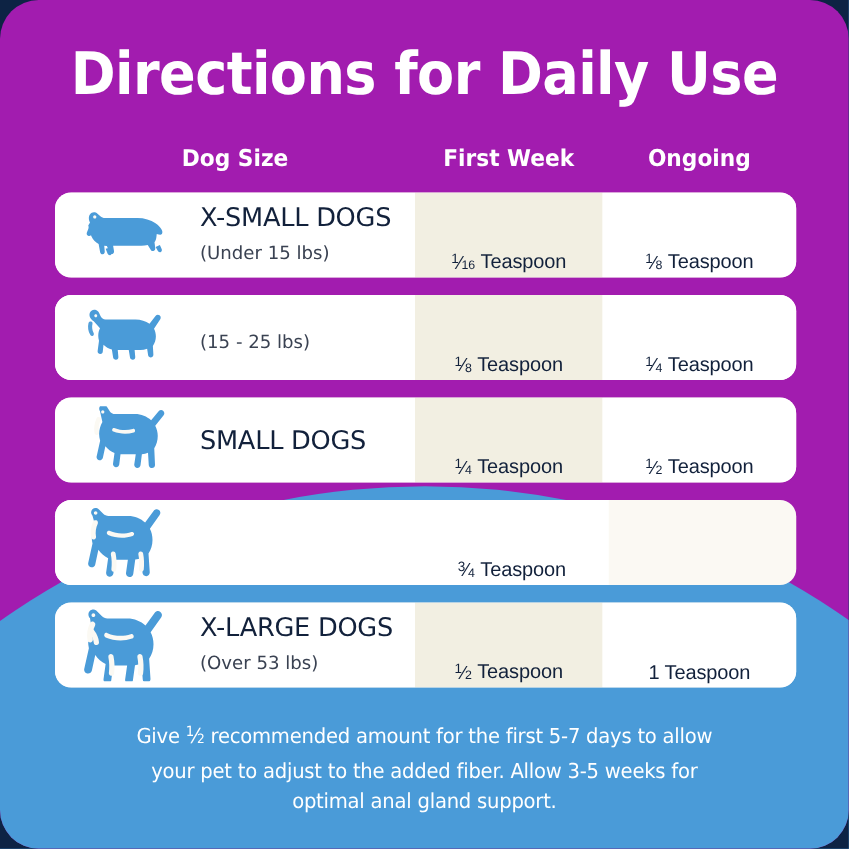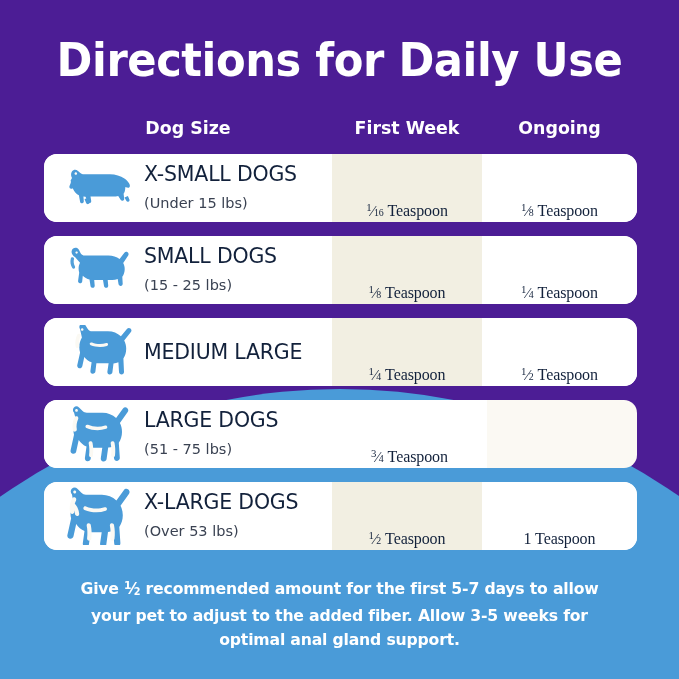--- a/index.html
+++ b/index.html
@@ -14,21 +14,22 @@
     background: #0d2344;
     font-family: "Liberation Sans", sans-serif;
     position: relative;
   }
 
   #stage {
     position: relative;
     width: 679px;
     height: 679px;
     overflow: hidden;
-    background: #4c1d95;
+    background: #a21caf;
+    border-radius: 31px;
   }
 
   
   .blue-disc {
     position: absolute;
     left: 50%;
     top: 389px;
     width: 1180px;
     height: 1180px;
     margin-left: -590px;
@@ -97,20 +98,21 @@
     display: flex;
     align-items: stretch;
   }
 
   .cell-size {
     width: 288px;
     display: flex;
     align-items: center;
     padding-left: 16px;
     background: #ffffff;
+    gap: 16px;
   }
 
   .dog-icon {
     width: 76px;
     height: 52px;
     flex: 0 0 76px;
     display: flex;
     align-items: center;
     justify-content: center;
   }
@@ -151,21 +153,21 @@
   .cell-ongoing {
     width: 155px;
     background: #ffffff;
     display: flex;
     align-items: center;
     justify-content: center;
   }
 
   .dose {
     color: #12213b;
-    font-family: Liberation Serif, serif;
+    font-family: Liberation Sans, sans-serif;
     font-size: 16px;
     white-space: nowrap;
     letter-spacing: -0.1px;
     margin-top: 45px;
   }
   .dose .frac {
     font-size: 15px;
   }
   .dose .frac sup { font-size: 0.72em; vertical-align: 0.42em; }
   .dose .frac sub { font-size: 0.66em; vertical-align: -0.05em; }
@@ -174,21 +176,21 @@
   
   .footer {
     position: absolute;
     z-index: 3;
     left: 0;
     top: 574px;
     width: 679px;
     text-align: center;
     color: #ffffff;
     font-family: "DejaVu Sans", sans-serif;
-    font-weight: bold;
+    font-weight: normal;
     font-size: 16.5px;
     line-height: 24px;
     letter-spacing: -0.2px;
   }
   .footer-line { display: block; transform: scaleX(0.95); }
   .footer sup { font-size: 0.68em; vertical-align: 0.45em; }
   .footer sub { font-size: 0.62em; vertical-align: -0.05em; }
 </style>
 </head>
 <body>
@@ -237,21 +239,20 @@
         <div class="dog-icon">
           <svg width="72" height="48" viewBox="0 0 72 48">
             <g fill="#4a9bd8">
               <path d="M13 11c-2.6-1.5-4-4.2-3.2-6.6.6-1.9 2.5-3 4.4-2.6 1.4.3 2.5 1.3 3.1 2.6l1.2 2.6c.7 1.5 2.2 2.5 3.9 2.5h24c4.3 0 8.2 1.3 11.2 3.4l4.8-6.2c.8-1 2.2-1.2 3.2-.5 1 .7 1.3 2.1.6 3.2l-5 7.6c1 1.9 1.5 4 1.5 6.2 0 2.8-.9 5.4-2.4 7.6l.4 6.8c.1 1.2-.7 2.2-1.9 2.3-1.1.1-2.1-.7-2.3-1.8l-.8-5.2c-1.7.6-3.5 1-5.4 1h-4.6l.5 5.6c.1 1.2-.7 2.2-1.9 2.3-1.1.1-2.1-.7-2.3-1.8l-1-6.1h-8.8l.5 5.6c.1 1.2-.7 2.2-1.9 2.3-1.1.1-2.1-.7-2.3-1.8l-1-6.4c-2.6-.7-4.9-2-6.7-3.8l-.6 5.6c-.1 1.2-1.2 2-2.3 1.8-1.2-.2-2-1.3-1.8-2.4l1.1-8.1c-.4-1.3-.6-2.7-.6-4.1 0-2.1.5-4.1 1.4-5.9L13 11z"></path>
               <path d="M14.6 5.4c.7 0 1.2.5 1.2 1.2s-.5 1.2-1.2 1.2-1.2-.5-1.2-1.2.5-1.2 1.2-1.2z" fill="#fbf9f3"></path>
               <path d="M12 13c-.6 2.4-.3 5 .9 7.3.4.8.2 1.7-.5 2.2-.7.4-1.6.2-2.1-.5-1.8-2.9-2.3-6.4-1.5-9.6.2-.9 1.1-1.4 2-1.2.9.2 1.4 1 1.2 1.8z" opacity=".95"></path>
             </g>
           </svg>
         </div>
         <div class="size-text">
-          <div class="size-name">SMALL DOGS</div>
           <div class="size-weight">(15 - 25 lbs)</div>
         </div>
       </div>
       <div class="cell-first">
         <span class="dose"><span class="frac"><sup>1</sup><span class="slash">⁄</span><sub>8</sub></span>&nbsp;<span>Teaspoon</span></span>
       </div>
       <div class="cell-ongoing">
         <span class="dose"><span class="frac"><sup>1</sup><span class="slash">⁄</span><sub>4</sub></span>&nbsp;<span>Teaspoon</span></span>
       </div>
     </div>
@@ -262,21 +263,21 @@
           <svg width="68" height="54" viewBox="0 0 68 54">
             <g fill="#4a9bd8">
               <path d="M16 4c-1.1-1.6-.8-3.7.7-4.8 0 0 .1 0 .1-.1 1.5-1 3.6-.5 4.6 1.1l2.4 3.7c.9 1.4 2.5 2.3 4.2 2.3h16c5 0 9.5 1.9 12.9 5l6-7.3c.9-1.1 2.5-1.3 3.6-.4 1.1.9 1.3 2.5.4 3.6l-6.7 8.4c1.3 2.5 2 5.3 2 8.3 0 3.6-1 6.9-2.8 9.7l.6 13.3c.1 1.4-1 2.6-2.4 2.6s-2.5-1.1-2.6-2.5l-.6-9.7c-1.5.6-3.2 1-4.9 1.2l-1.1 8.8c-.2 1.4-1.5 2.4-2.9 2.2-1.4-.2-2.3-1.5-2.1-2.9l1.2-8.2H32.4l-1 8.3c-.2 1.4-1.5 2.4-2.9 2.2-1.4-.2-2.3-1.5-2.1-2.9l1.2-8.6c-2.9-1.2-5.4-3-7.3-5.4l-2 9.3c-.3 1.4-1.7 2.3-3.1 2-1.4-.3-2.2-1.7-1.9-3.1l2.8-12.6c-.5-1.7-.8-3.5-.8-5.3 0-3.5 1-6.8 2.6-9.6L16 4z"></path>
               <path d="M18.2 3.2c.7 0 1.3.6 1.3 1.3s-.6 1.3-1.3 1.3-1.3-.6-1.3-1.3.6-1.3 1.3-1.3z" fill="#fbf9f3"></path>
               <path d="M16.5 11.2c-1.4 3-1.9 6.3-1.3 9.6.2 1-.5 2-1.5 2.1-1 .2-2-.5-2.1-1.5-.7-4-.1-8.1 1.6-11.7.4-.9 1.5-1.3 2.4-.9.9.4 1.3 1.5.9 2.4z" fill="#fbf9f3"></path>
               <path d="M28 17.5c2.5 1 5.2 1.5 8 1.5 2.1 0 4.2-.3 6.2-.9.8-.2 1.6.2 1.8 1 .2.8-.2 1.6-1 1.8-2.3.7-4.6 1-7 1-3.2 0-6.4-.6-9.3-1.7-.8-.3-1.2-1.2-.9-1.9.3-.8 1.2-1.1 2-.8z" fill="#fbf9f3"></path>
             </g>
           </svg>
         </div>
         <div class="size-text">
-          <div class="size-name">MEDIUM LARGE</div>
+          <div class="size-name">SMALL DOGS</div>
         </div>
       </div>
       <div class="cell-first">
         <span class="dose"><span class="frac"><sup>1</sup><span class="slash">⁄</span><sub>4</sub></span>&nbsp;<span>Teaspoon</span></span>
       </div>
       <div class="cell-ongoing">
         <span class="dose"><span class="frac"><sup>1</sup><span class="slash">⁄</span><sub>2</sub></span>&nbsp;<span>Teaspoon</span></span>
       </div>
     </div>
 
@@ -286,24 +287,20 @@
           <svg width="72" height="56" viewBox="0 0 72 56">
             <g fill="#4a9bd8">
               <path d="M12 6.5C10.6 5.1 10.5 2.8 11.9 1.4c1.4-1.4 3.7-1.4 5.1 0l3.6 3.6c1.1 1.1 2.6 1.7 4.2 1.7h15.8c5.2 0 10 2 13.5 5.3l6.9-9.5c1-1.3 2.8-1.6 4.1-.6 1.3 1 1.6 2.8.6 4.1l-7.8 11c1.4 2.7 2.1 5.7 2.1 8.9 0 4-1.2 7.8-3.2 10.9l1 15c.1 1.6-1.1 3-2.7 3.1-1.6.1-3-1.1-3.1-2.7l-.9-11.8c-1.5.6-3.2 1-4.9 1.2l-1.6 11.5c-.2 1.6-1.7 2.7-3.3 2.5-1.6-.2-2.7-1.7-2.5-3.3l1.5-10.5H30.1l-1.4 11c-.2 1.6-1.7 2.7-3.3 2.5-1.6-.2-2.7-1.7-2.5-3.3l1.6-11.4c-3.2-1.5-5.9-3.8-7.8-6.7l-2.5 11.6c-.3 1.6-1.9 2.6-3.4 2.2-1.6-.3-2.6-1.9-2.2-3.5l3.4-15.4c-.4-1.6-.6-3.3-.6-5 0-3.5 1-6.8 2.7-9.6L12 6.5z"></path>
               <path d="M14.5 3c.8 0 1.4.6 1.4 1.4S15.3 5.8 14.5 5.8 13.1 5.2 13.1 4.4 13.7 3 14.5 3z" fill="#fbf9f3"></path>
               <path d="M16.2 13c-1.5 3.2-2 6.8-1.4 10.3.2 1.1-.6 2.1-1.7 2.3-1.1.2-2.1-.6-2.3-1.7-.8-4.3-.1-8.7 1.7-12.6.5-1 1.7-1.4 2.7-1 1 .5 1.4 1.7 1 2.7z" fill="#fbf9f3"></path>
               <path d="M26 18.8c3 1.3 6.2 2 9.5 2 2.6 0 5.2-.4 7.6-1.2.9-.3 1.8.2 2.1 1.1.3.9-.2 1.8-1.1 2.1-2.8.9-5.7 1.4-8.6 1.4-3.8 0-7.5-.7-11-2.2-.9-.4-1.3-1.4-.9-2.3.4-.9 1.5-1.3 2.4-.9z" fill="#fbf9f3"></path>
               <path d="M30.5 36.8c.8 4.2 1 8.5.5 12.8-.1 1.1-1.1 1.9-2.2 1.7-1.1-.1-1.9-1.1-1.7-2.2.5-3.9.3-7.8-.4-11.6-.2-1.1.5-2.1 1.6-2.3 1.1-.2 2 .5 2.2 1.6z" fill="#fbf9f3"></path>
               <path d="M52.5 36.8c.8 4.2 1 8.5.5 12.8-.1 1.1-1.1 1.9-2.2 1.7-1.1-.1-1.9-1.1-1.7-2.2.5-3.9.3-7.8-.4-11.6-.2-1.1.5-2.1 1.6-2.3 1.1-.2 2 .5 2.2 1.6z" fill="#fbf9f3"></path>
             </g>
           </svg>
-        </div>
-        <div class="size-text">
-          <div class="size-name">LARGE DOGS</div>
-          <div class="size-weight">(51 - 75 lbs)</div>
         </div>
       </div>
       <div class="cell-ongoing">
         <span class="dose"><span class="frac"><sup>3</sup><span class="slash">⁄</span><sub>4</sub></span>&nbsp;<span>Teaspoon</span></span>
       </div>
     </div>
 
     <div class="row">
       <div class="cell-size">
         <div class="dog-icon">

